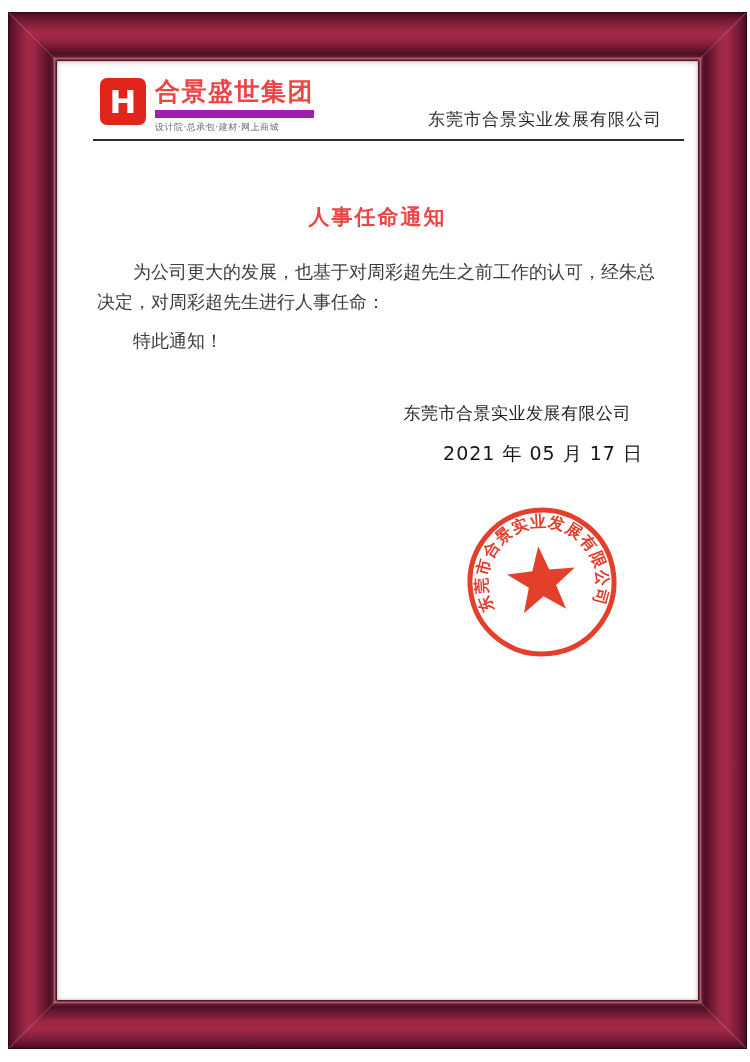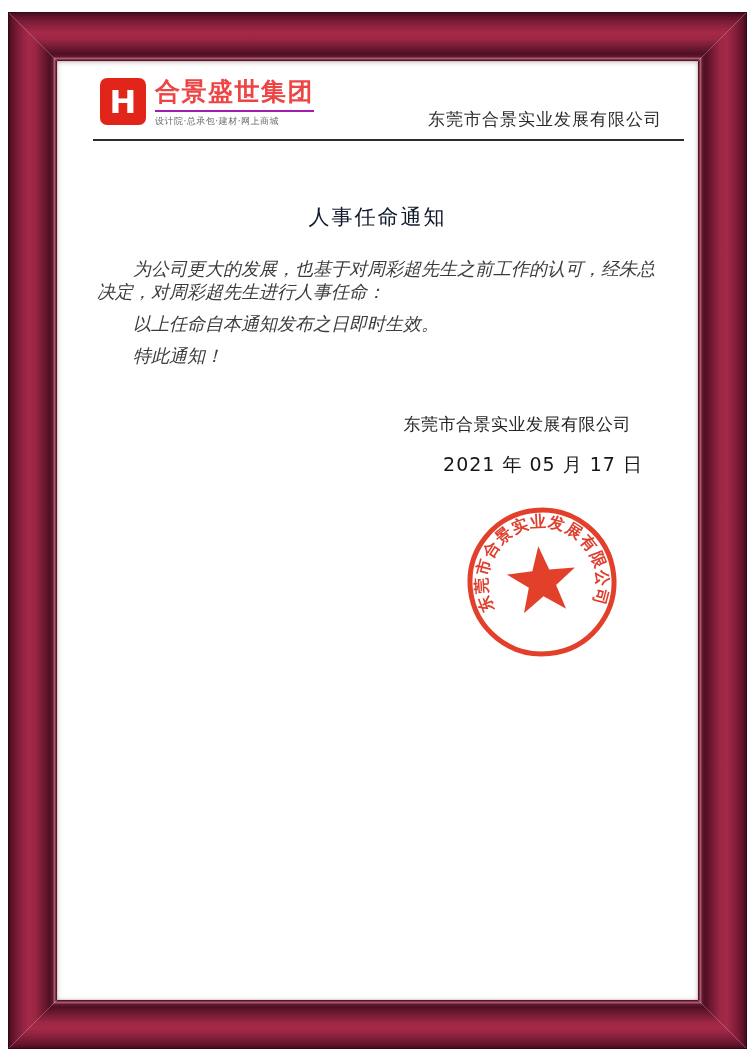--- a/index.html
+++ b/index.html
@@ -26,28 +26,28 @@
     clip-path:polygon(0 48px,100% 0,100% 100%,0 calc(100% - 48px));}
   
   .doc{position:absolute;inset:48px;background:#ffffff;
        box-shadow:inset 0 1px 5px rgba(70,15,30,.30), inset 0 0 2px rgba(70,15,30,.25);}
   
   .hdr{position:relative;height:78px;}
   .logo{position:absolute;left:43px;top:17px;display:flex;gap:9px;align-items:flex-start;}
   .logo-ico{width:46px;height:47px;background:#e2251b;border-radius:7px;color:#ffffff;
             font-weight:bold;font-size:32px;display:flex;align-items:center;justify-content:center;}
   .logo-nm{font-size:25px;font-weight:bold;color:#ef4444;letter-spacing:1.5px;line-height:1.15;}
-  .logo-tg{margin-top:3px;border-top:2px solid #a21caf;padding-top:3px;
+  .logo-tg{margin-top:3px;border-top:8px solid #a21caf;padding-top:3px;
            font-size:9px;color:#6a6a6a;letter-spacing:.5px;white-space:nowrap;}
   .hdr-co{position:absolute;right:36px;bottom:8px;font-size:17px;color:#2b2b2b;letter-spacing:1px;}
   .rule{margin:0 14px 0 36px;border-top:2px solid #2b2b2b;}
   
-  .title{margin-top:62px;text-align:center;font-size:21px;font-weight:normal;color:#0f172a;letter-spacing:2px;}
+  .title{margin-top:62px;text-align:center;font-size:21px;font-weight:bold;color:#ef4444;letter-spacing:2px;}
   .bodytxt{margin:26px 35px 0 40px;position:relative;}
-  .bodytxt p{margin:9px 0;font-size:18px;line-height:23px;color:#3c3c3c;text-indent:2em;font-style:italic;}
+  .bodytxt p{margin:9px 0;font-size:18px;line-height:30px;color:#3c3c3c;text-indent:2em;}
   .sig{margin-top:46px;position:relative;}
   .sig-co{text-align:right;padding-right:32px;font-size:17px;color:#242424;letter-spacing:.5px;}
   .sig-dt{margin-top:16px;text-align:right;padding-right:20px;font-size:19px;color:#161616;letter-spacing:1px;}
   
   .seal{position:absolute;left:385px;top:421px;width:200px;height:200px;
         mix-blend-mode:multiply;opacity:.93;transform:rotate(-6deg);pointer-events:none;}
 </style>
 </head>
 <body>
 
@@ -70,21 +70,20 @@
         </div>
       </div>
       <div class="hdr-co">东莞市合景实业发展有限公司</div>
     </div>
     <div class="rule"></div>
 
     <div class="title">人事任命通知</div>
 
     <div class="bodytxt">
       <p>为公司更大的发展，也基于对周彩超先生之前工作的认可，经朱总决定，对周彩超先生进行人事任命：</p>
-      <p>以上任命自本通知发布之日即时生效。</p>
       <p>特此通知！</p>
 
       <div class="sig">
         <div class="sig-co">东莞市合景实业发展有限公司</div>
         <div class="sig-dt">2021 年 05 月 17 日</div>
       </div>
     </div>
 
     <svg class="seal" viewBox="0 0 200 200">
       <circle cx="100" cy="100" r="72" fill="none" stroke="#e1311c" stroke-width="5"></circle>

